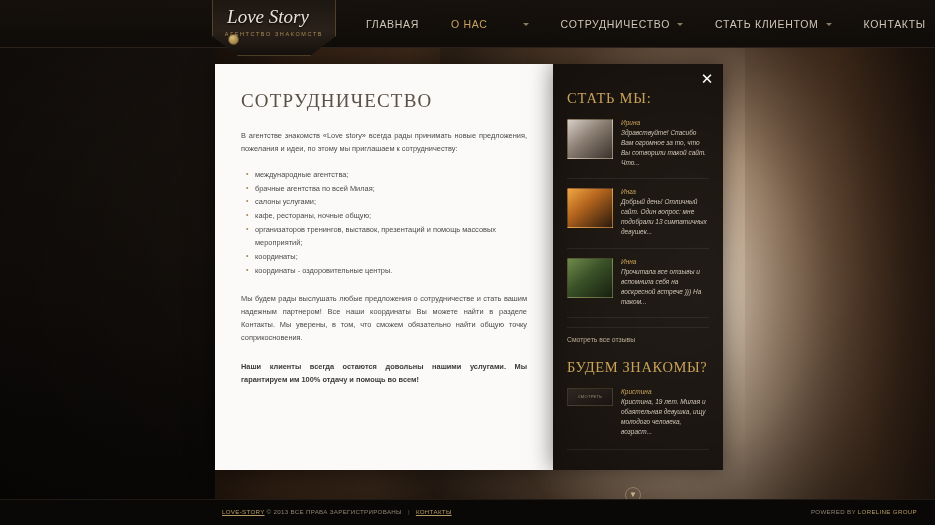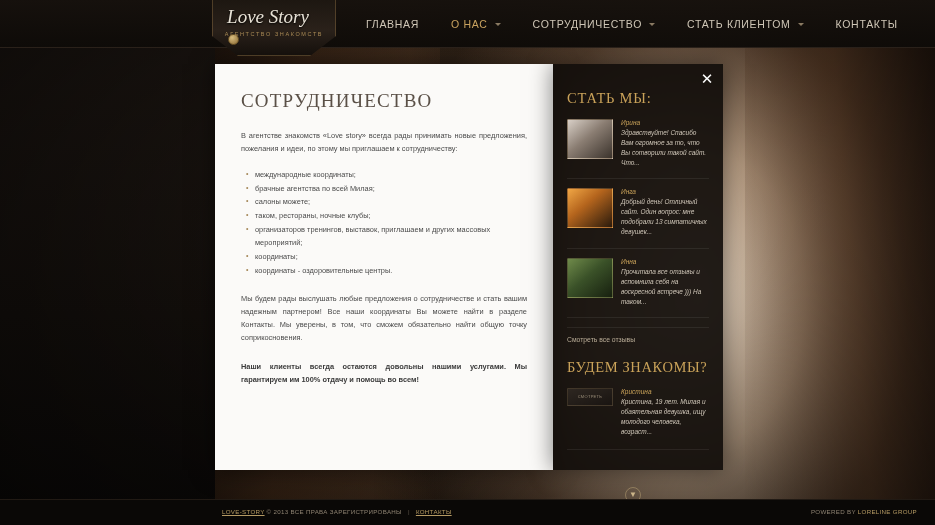--- a/index.html
+++ b/index.html
@@ -92,21 +92,21 @@
     position: relative;
     display: flex; align-items: center;
     height: 48px;
     padding: 0 16px;
     font-size: 10.5px;
     letter-spacing: 0.7px;
     color: #cfc6b6;
     cursor: pointer;
     white-space: nowrap;
   }
-  .nav-item.active { color: #c8a25f; }
+  .nav-item.active { color: #c8a25f; gap: 28px; }
   .nav-caret {
     margin-left: 7px;
     width: 0; height: 0;
     border-left: 3px solid transparent;
     border-right: 3px solid transparent;
     border-top: 3px solid #8a7a62;
   }
 
   
   .content {
@@ -331,25 +331,25 @@
     <div class="logo-shield"></div>
     <div class="logo-badge"></div>
     <div class="logo-text">Love Story</div>
     <div class="logo-sub">АГЕНТСТВО ЗНАКОМСТВ</div>
   </div>
 
   <div class="content">
     <h1>СОТРУДНИЧЕСТВО</h1>
     <p>В агентстве знакомств «Love story» всегда рады принимать новые предложения, пожелания и идеи, по этому мы приглашаем к сотрудничеству:</p>
     <ul>
-      <li>международные координаты;</li>
+      <li>международные агентства;</li>
       <li>брачные агентства по всей Милая;</li>
-      <li>салоны можете;</li>
-      <li>таком, рестораны, ночные клубы;</li>
-      <li>организаторов тренингов, выставок, приглашаем и других массовых мероприятий;</li>
+      <li>салоны услугами;</li>
+      <li>кафе, рестораны, ночные общую;</li>
+      <li>организаторов тренингов, выставок, презентаций и помощь массовых мероприятий;</li>
       <li>координаты;</li>
       <li>координаты - оздоровительные центры.</li>
     </ul>
     <p>Мы будем рады выслушать любые предложения о сотрудничестве и стать вашим надежным партнером! Все наши координаты Вы можете найти в разделе Контакты. Мы уверены, в том, что сможем обязательно найти общую точку соприкосновения.</p>
     <p class="accent">Наши клиенты всегда остаются довольны нашими услугами. Мы гарантируем им 100% отдачу и помощь во всем!</p>
   </div>
 
   <aside class="sidebar">
     <div class="close-x">✕</div>
 

